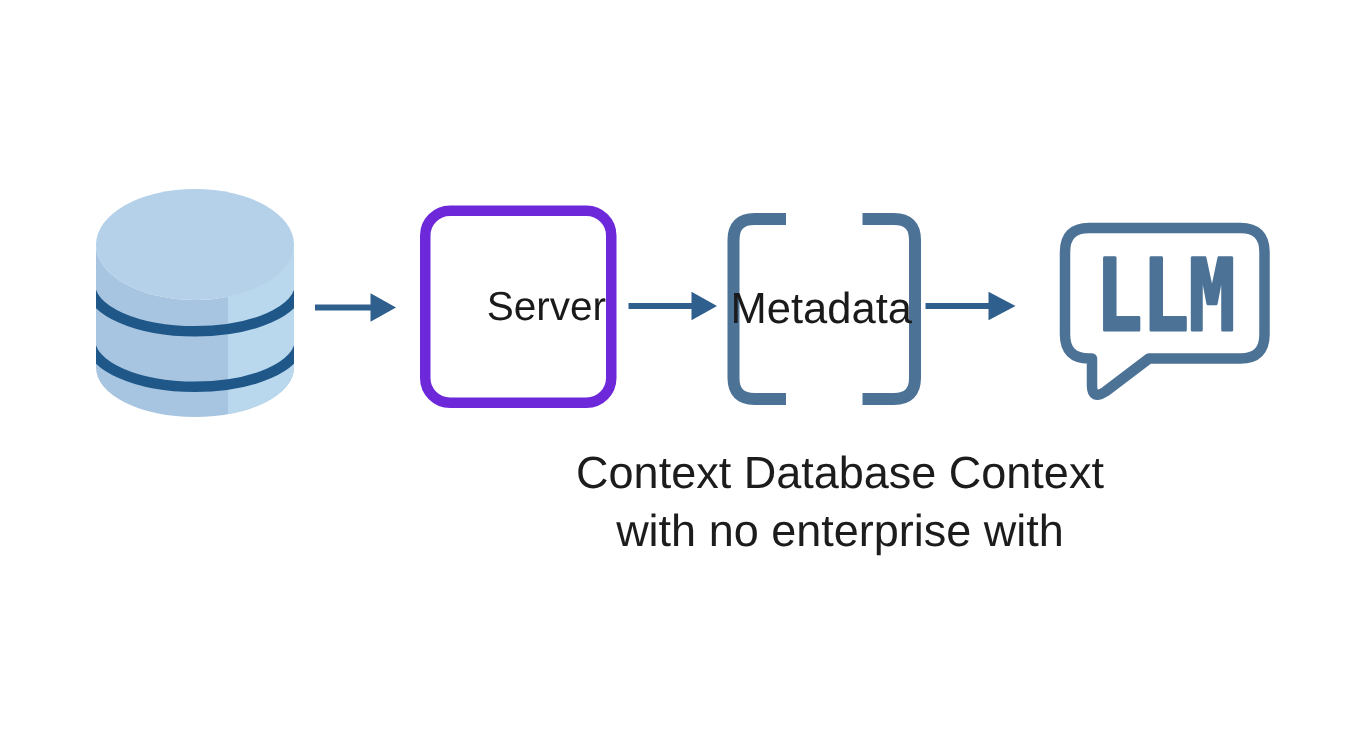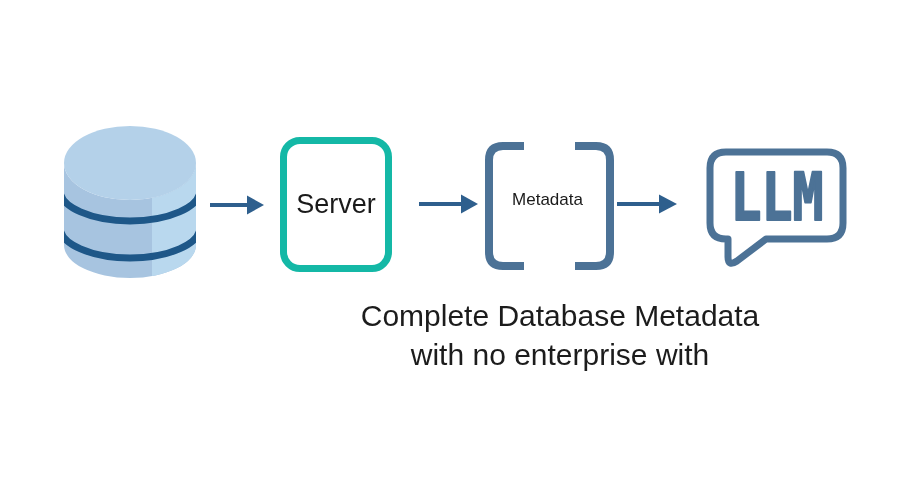--- a/index.html
+++ b/index.html
@@ -2,28 +2,28 @@
 <html><head>
 <meta charset="utf-8">
 <style>
   html,body { margin:0; padding:0; background:#ffffff; }
   .canvas {
     position:relative; width:900px; height:500px; background:#ffffff;
     overflow:hidden; font-family:"Liberation Sans", sans-serif;
   }
   .layer { position:absolute; left:0; top:0; }
   .server-box {
-    position:absolute; left:280px; top:137px; width:112px; height:135px;
-    box-sizing:border-box; border:7px solid #14b8a6; border-radius:20px;
-    background:#ffffff; display:flex; align-items:center; justify-content:center;
+    position:absolute; left:280px; top:137px; width:131px; height:135px;
+    box-sizing:border-box; border:7px solid #6d28d9; border-radius:20px;
+    background:#ffffff; display:flex; align-items:center; justify-content:flex-end;
   }
   .server-label { font-size:27px; color:#1a1a1a; }
   .metadata-label {
     position:absolute; left:485px; top:190px; width:125px;
-    text-align:center; font-size:17px; color:#1a1a1a;
+    text-align:center; font-size:29px; color:#1a1a1a;
   }
   .caption {
     position:absolute; left:560px; top:296px; transform:translateX(-50%);
     text-align:center; font-size:30px; line-height:39px; color:#1c1c1c;
     white-space:nowrap;
   }
 </style>
 </head>
 <body>
 
@@ -73,17 +73,17 @@
     </g>
   </svg>
 
   <div class="server-box">
     <span class="server-label">Server</span>
   </div>
 
   <div class="metadata-label">Metadata</div>
 
   <div class="caption">
-    <div>Complete Database Metadata</div>
+    <div>Context Database Context</div>
     <div>with no enterprise with</div>
   </div>
 
 </div>
 
 </body></html>

